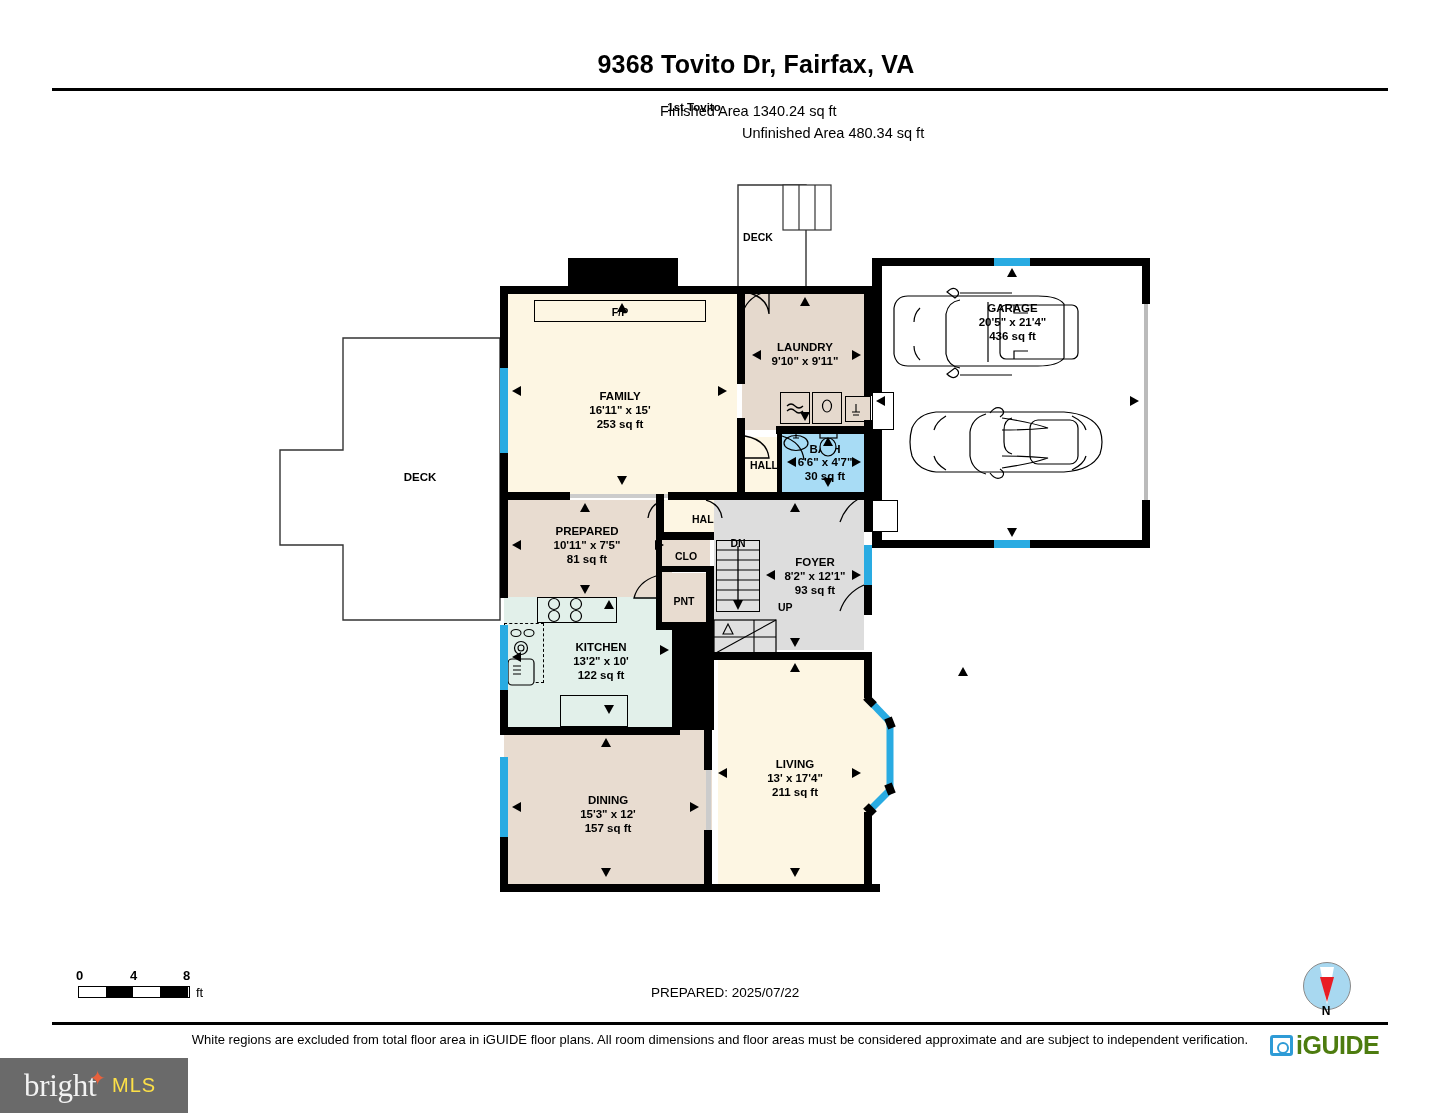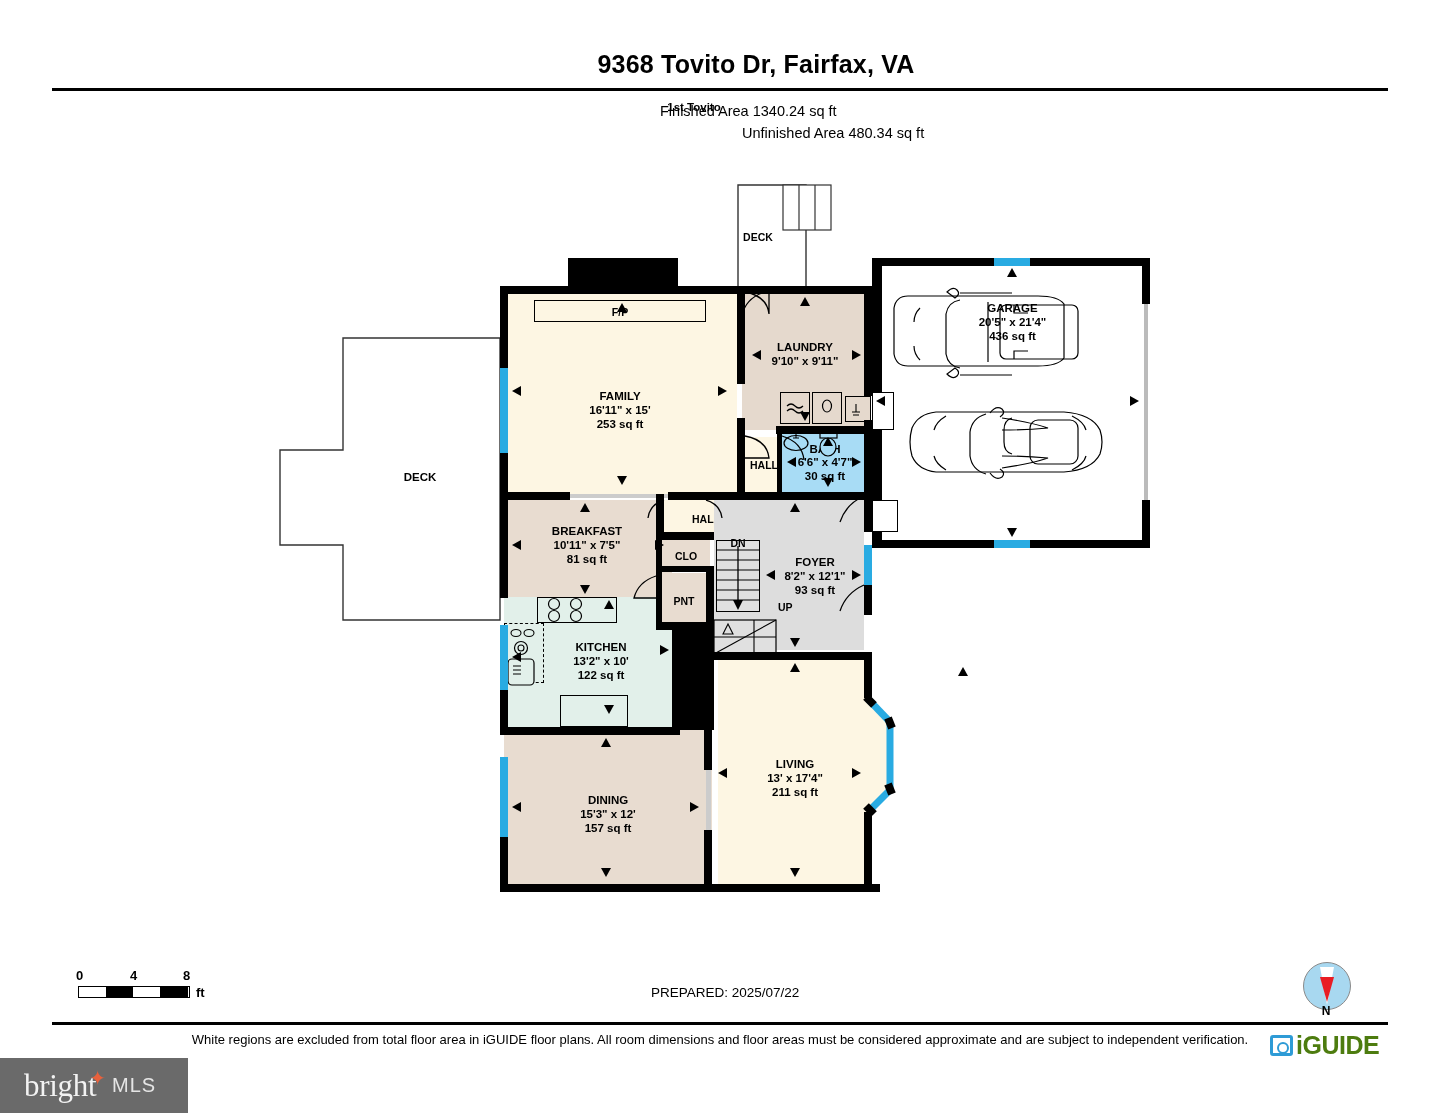--- a/index.html
+++ b/index.html
@@ -16,21 +16,21 @@
   
   #plan{position:absolute;left:0;top:0;width:1440px;height:1113px;}
 
   
   #scalebar{position:absolute;left:78px;top:986px;width:112px;height:12px;border:1.5px solid #000;box-sizing:border-box;background:#fff;}
   #scalebar div{position:absolute;top:0;height:100%;background:#000;}
   .sc-num{position:absolute;font-size:13px;font-weight:bold;}
   #sc0{left:76px;top:968px;}
   #sc4{left:130px;top:968px;}
   #sc8{left:183px;top:968px;}
-  #scft{position:absolute;left:196px;top:985px;font-size:13px;font-weight:bold;}
+  #scft{position:absolute;left:196px;top:985px;font-size:13px;font-weight:normal;}
   #prepared{position:absolute;left:651px;top:985px;font-size:13.5px;font-weight:normal;}
   #foot-rule{position:absolute;left:52px;top:1022px;width:1336px;height:3px;background:#000;}
   #disclaimer{position:absolute;left:0;top:1032px;width:1440px;text-align:center;font-size:13px;}
 
   
   #compass{position:absolute;left:1303px;top:962px;width:46px;height:46px;border-radius:50%;background:#A8D8F0;border:1px solid #8a8a8a;}
   #compass .needle-w,#compass .needle-r{position:absolute;left:50%;top:4px;width:0;height:0;border-left:7px solid transparent;border-right:7px solid transparent;transform:translateX(-50%);}
   #compass .needle-w{border-top:38px solid #ffffff;}
   #compass .needle-r{top:14px;border-top:25px solid #E81C24;}
   #compass-n{position:absolute;left:1303px;top:1004px;width:46px;text-align:center;font-size:12px;font-weight:bold;}
@@ -38,21 +38,21 @@
   
   #ig-rule{position:absolute;left:1258px;top:1022px;width:130px;height:3px;background:#000;}
   #iguide{position:absolute;left:1270px;top:1031px;display:flex;align-items:center;gap:3px;color:#4d7c0f;font-weight:bold;font-size:25px;letter-spacing:-.5px;}
   #ig-mark{width:23px;height:21px;border:3px solid #2E9BD6;border-radius:3px;position:relative;box-sizing:border-box;}
   #ig-mark:before{content:"";position:absolute;left:4px;top:4px;width:8px;height:8px;border:2.5px solid #2E9BD6;border-radius:50%;}
 
   
   #bright{position:absolute;left:0;top:1058px;width:188px;height:55px;background:#6A6A6A;display:flex;align-items:center;padding-left:24px;box-sizing:border-box;}
   #bright .b1{font-family:"Liberation Serif",serif;font-size:31px;color:#F2F2F2;font-weight:normal;letter-spacing:-.3px;}
   #bright .spark{color:#E8613C;font-size:20px;position:relative;left:-7px;top:-8px;}
-  #bright .b2{font-size:20px;color:#e5e5e5;letter-spacing:1px;margin-left:-1px;}
+  #bright .b2{font-size:20px;color:#fde047;letter-spacing:1px;margin-left:-1px;}
 
   
   .room{position:absolute;box-sizing:border-box;}
   .wall{position:absolute;background:#000;}
   .win{position:absolute;background:#29ABE2;}
   .thinline{position:absolute;background:#000;}
   .lbl{position:absolute;text-align:center;font-size:11.5px;font-weight:bold;line-height:14px;white-space:nowrap;}
   .lbl.small{font-size:10.5px;}
   .outline{position:absolute;box-sizing:border-box;border:1.5px solid #000;background:#fff;}
   .fixture{position:absolute;box-sizing:border-box;border:1.3px solid #000;}
@@ -121,21 +121,21 @@
   <div class="lbl" style="left:775px;top:455px;width:100px;">6'6" x 4'7"</div>
   <div class="lbl" style="left:775px;top:469px;width:100px;">30 sq ft</div>
   <svg class="ov">
     <ellipse cx="796" cy="443" rx="12" ry="7.5" stroke="#000" stroke-width="1.2" fill="#A8DCF5"></ellipse>
     <path d="M796 433 l0,5 M793 438 l6,0" stroke="#000" stroke-width="1.1" fill="none"></path>
     <ellipse cx="828" cy="447" rx="8" ry="9" stroke="#000" stroke-width="1.2" fill="#A8DCF5"></ellipse>
     <rect x="820" y="431" width="17" height="7" stroke="#000" stroke-width="1.2" fill="#A8DCF5"></rect>
   </svg>
 
   <div class="room" style="left:504px;top:500px;width:168px;height:97px;background:#E8DCD0;"></div>
-  <div class="lbl" style="left:525px;top:524px;width:124px;">BREAKFAST</div>
+  <div class="lbl" style="left:525px;top:524px;width:124px;">PREPARED</div>
   <div class="lbl" style="left:525px;top:538px;width:124px;">10'11" x 7'5"</div>
   <div class="lbl" style="left:525px;top:552px;width:124px;">81 sq ft</div>
 
   <div class="room" style="left:504px;top:597px;width:168px;height:130px;background:#E2F0EA;"></div>
   <div class="lbl" style="left:544px;top:640px;width:114px;">KITCHEN</div>
   <div class="lbl" style="left:544px;top:654px;width:114px;">13'2" x 10'</div>
   <div class="lbl" style="left:544px;top:668px;width:114px;">122 sq ft</div>
 
   <div class="fixture" style="left:537px;top:597px;width:80px;height:26px;background:#E2F0EA;"></div>
   <div class="fixture" style="left:504px;top:623px;width:40px;height:60px;background:#E2F0EA;border-style:dashed;border-width:1.2px;"></div>

